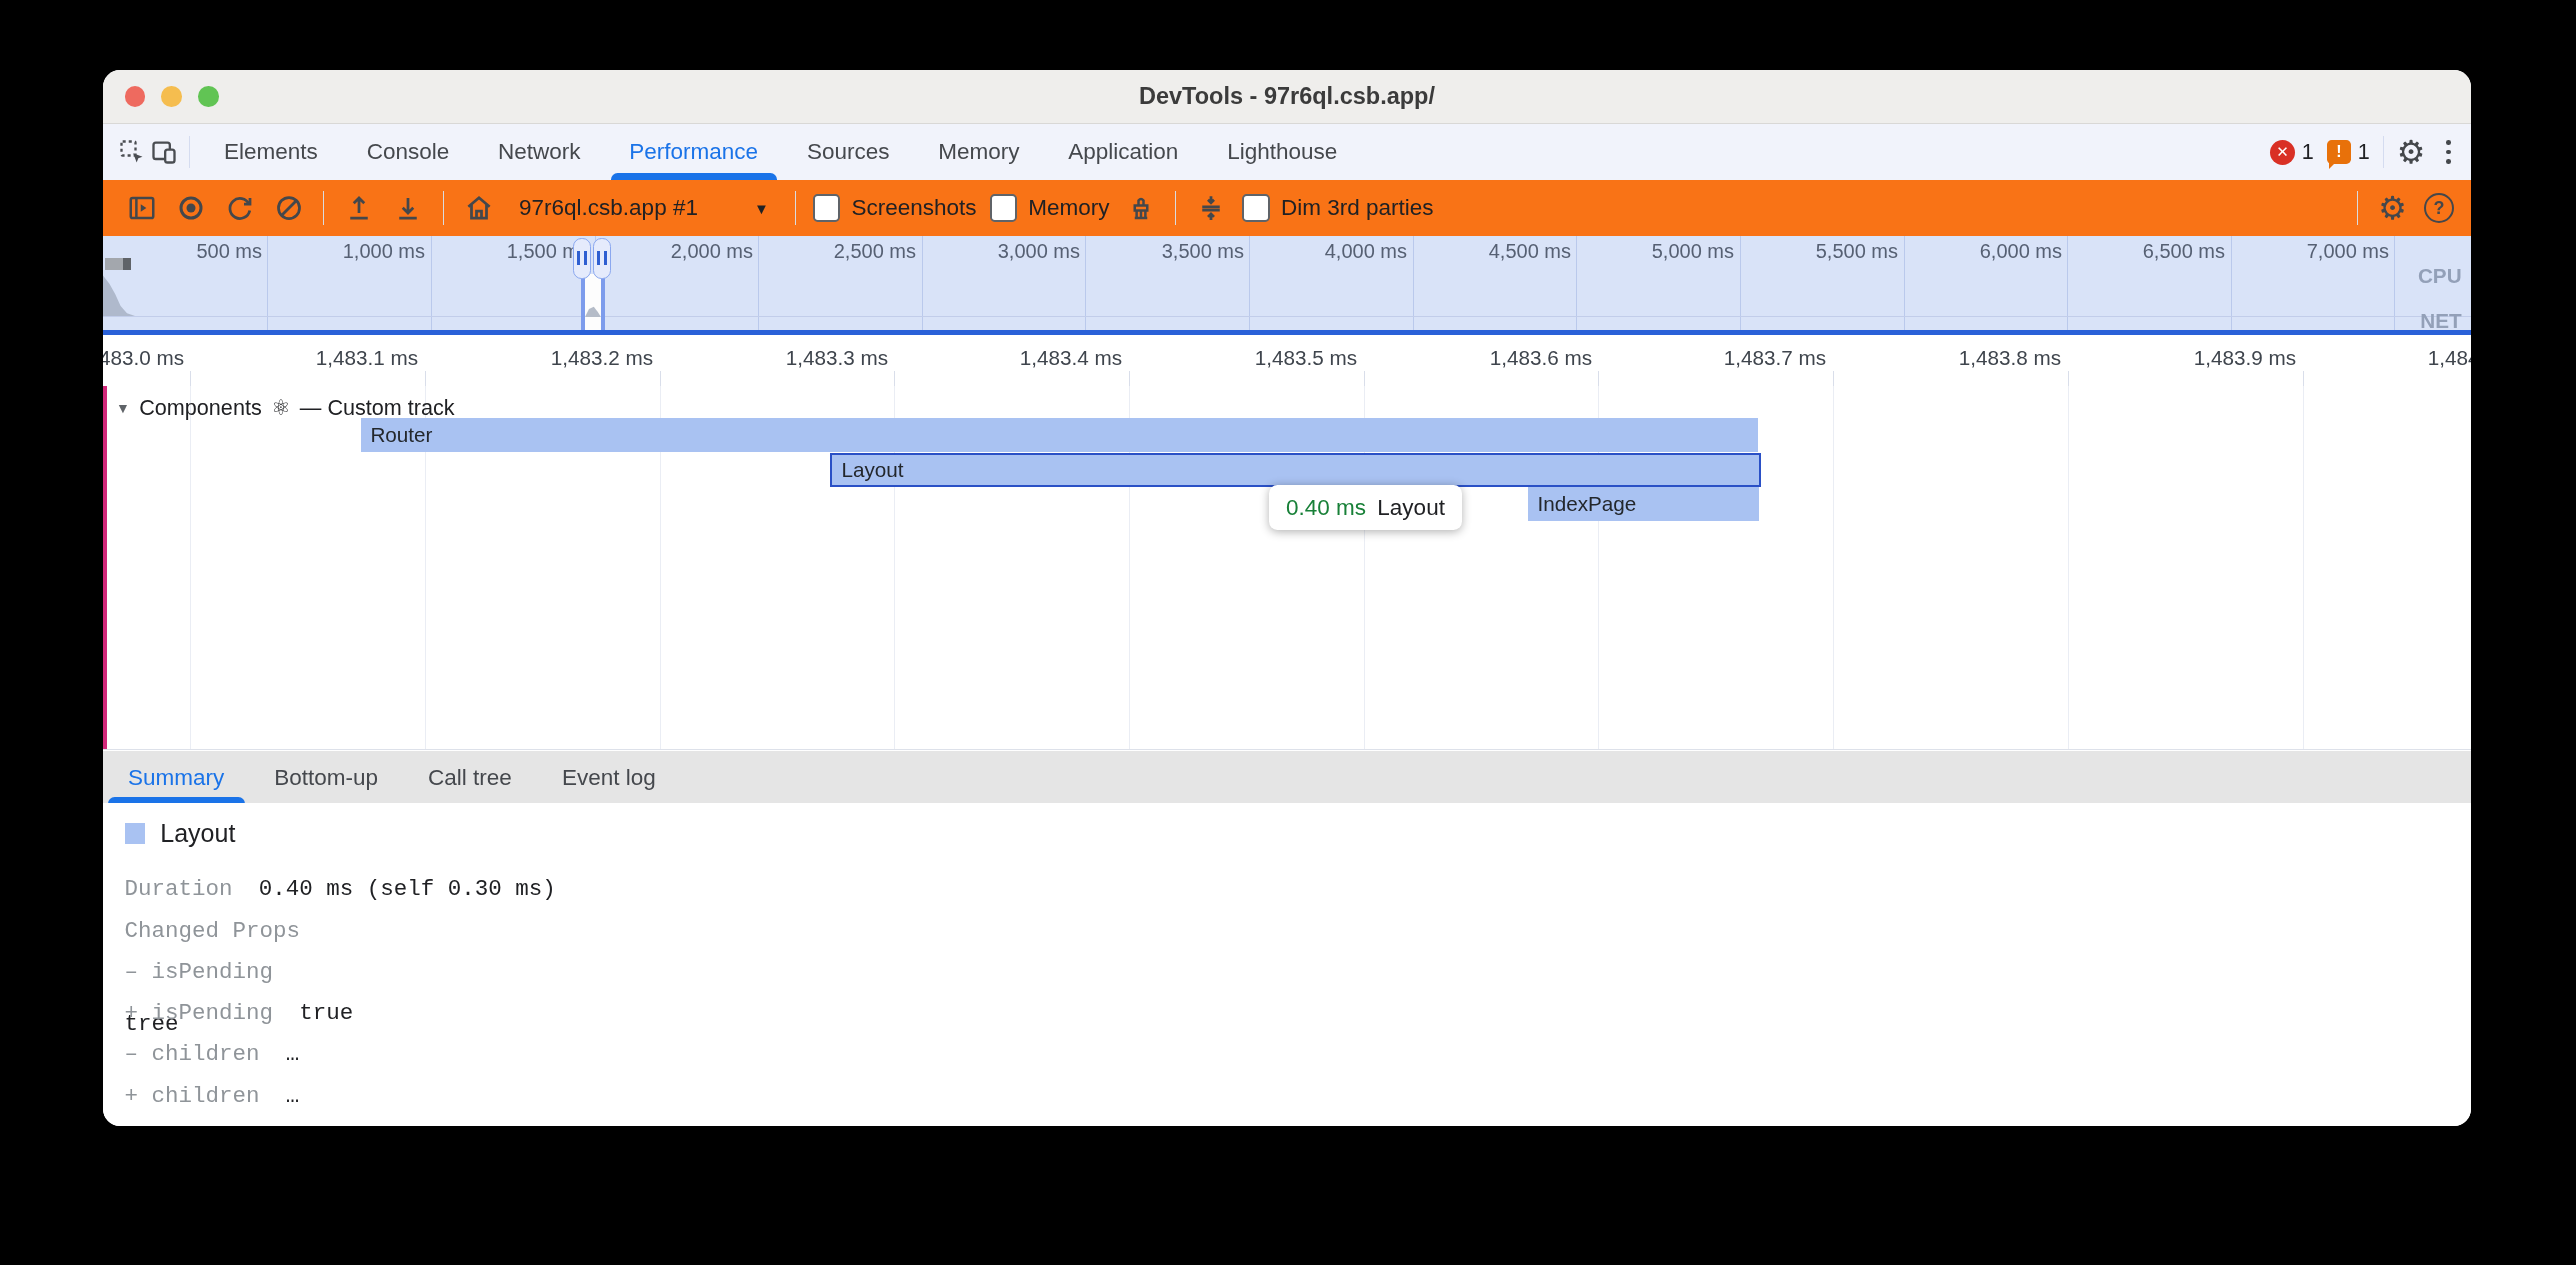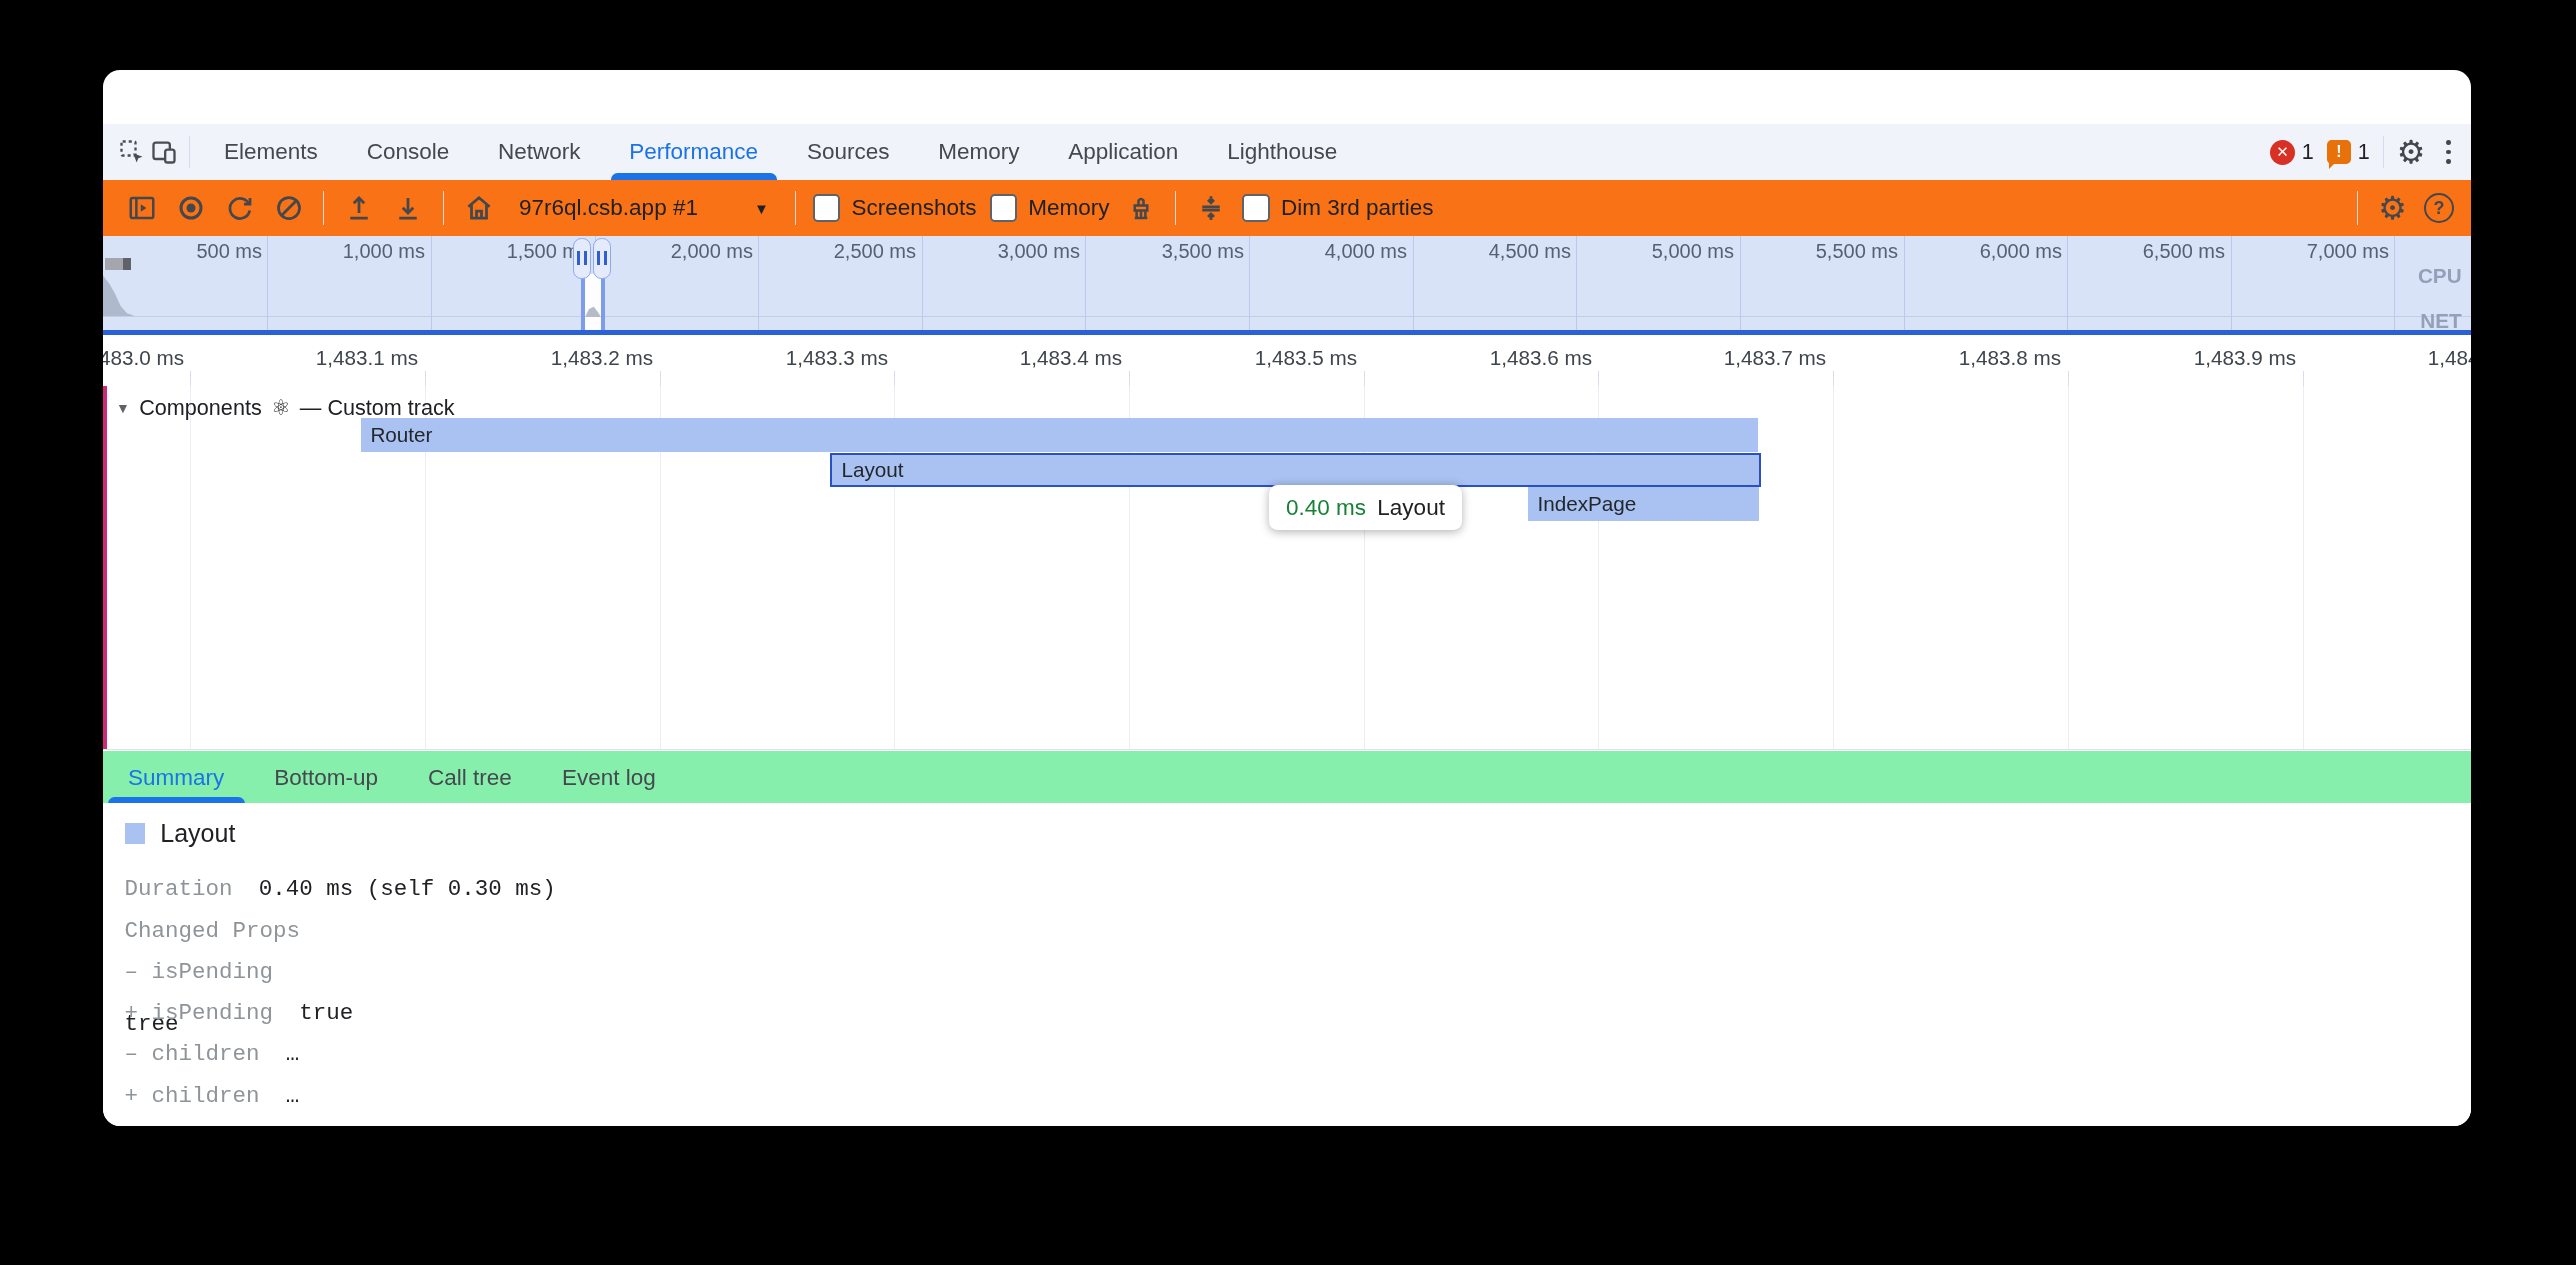--- a/index.html
+++ b/index.html
@@ -79,40 +79,46 @@
   .bar{position:absolute;background:#a9c2f2;font-size:20.7px;color:#23272c;display:flex;align-items:center;padding-left:9.4px;box-sizing:border-box;white-space:nowrap;overflow:hidden;}
   #bar-router{left:258px;top:32px;width:1397px;height:34px;}
   #bar-layout{left:727px;top:67px;width:931px;height:34px;border:2.8px solid #2a50c6;}
   #bar-indexpage{left:1425px;top:101px;width:231px;height:34px;}
   #tooltip{position:absolute;left:1166px;top:99px;height:45px;background:#fff;border-radius:8.4px;
            box-shadow:0 1.9px 9.4px rgba(0,0,0,.3);display:flex;align-items:center;gap:11.3px;padding:0 17px;font-size:22.5px;}
   #tooltip .dur{color:#188038;}
   #tooltip .nm{color:#202124;}
 
   
-  #btabs{left:0;top:681px;width:100%;height:53px;background:#86efac;display:flex;align-items:center;}
+  #btabs{left:0;top:681px;width:100%;height:53px;background:#e5e5e5;display:flex;align-items:center;}
   .btab{height:53px;line-height:53px;padding:0 25px;font-size:22.5px;color:#45484d;position:relative;white-space:nowrap;}
   .btab.active{color:#1a73e8;}
   .btab.active::after{content:"";position:absolute;left:4.7px;right:4.7px;bottom:0;height:6.6px;background:#1a73e8;border-radius:6.6px 6.6px 0 0;}
 
   
   #summary{left:0;top:733px;width:100%;height:323px;background:#fff;}
   #legend-row{position:absolute;left:21.6px;top:16px;display:flex;align-items:center;gap:15px;}
   #legend-swatch{width:20.7px;height:20.7px;background:#a9c2f2;}
   #legend-label{font-size:25px;color:#202124;}
   .srow{position:absolute;left:21.6px;font-size:22.5px;display:flex;gap:26px;white-space:pre;font-family:Liberation Mono, monospace;}
   .srow .lab{color:#8f9499;}
   .srow .val{color:#202124;}
 </style>
 </head>
 <body>
 
 <div id="stage">
 <div id="win">
 
+  <div id="titlebar" class="abs">
+    <span class="tlight abs" style="left:21.6px;background:#ee6a5f;"></span>
+    <span class="tlight abs" style="left:58px;background:#f5bd4f;"></span>
+    <span class="tlight abs" style="left:95px;background:#61c454;"></span>
+    <div id="title" class="abs">DevTools - 97r6ql.csb.app/</div>
+  </div>
 
   <div id="tabbar" class="abs">
     <span class="ticon" style="margin-left:13px;">
       <svg width="28" height="28" viewBox="0 0 24 24" fill="none" stroke="currentColor" stroke-width="2">
         <rect x="3" y="3" width="12" height="12" rx="1" stroke-dasharray="2.6 2.6"></rect>
         <path d="M13 13 l8 3 -3.6 1.4 L16 21 z" fill="currentColor" stroke="none"></path>
       </svg>
     </span>
     <span class="ticon">
       <svg width="28" height="28" viewBox="0 0 24 24" fill="none" stroke="currentColor" stroke-width="2">

